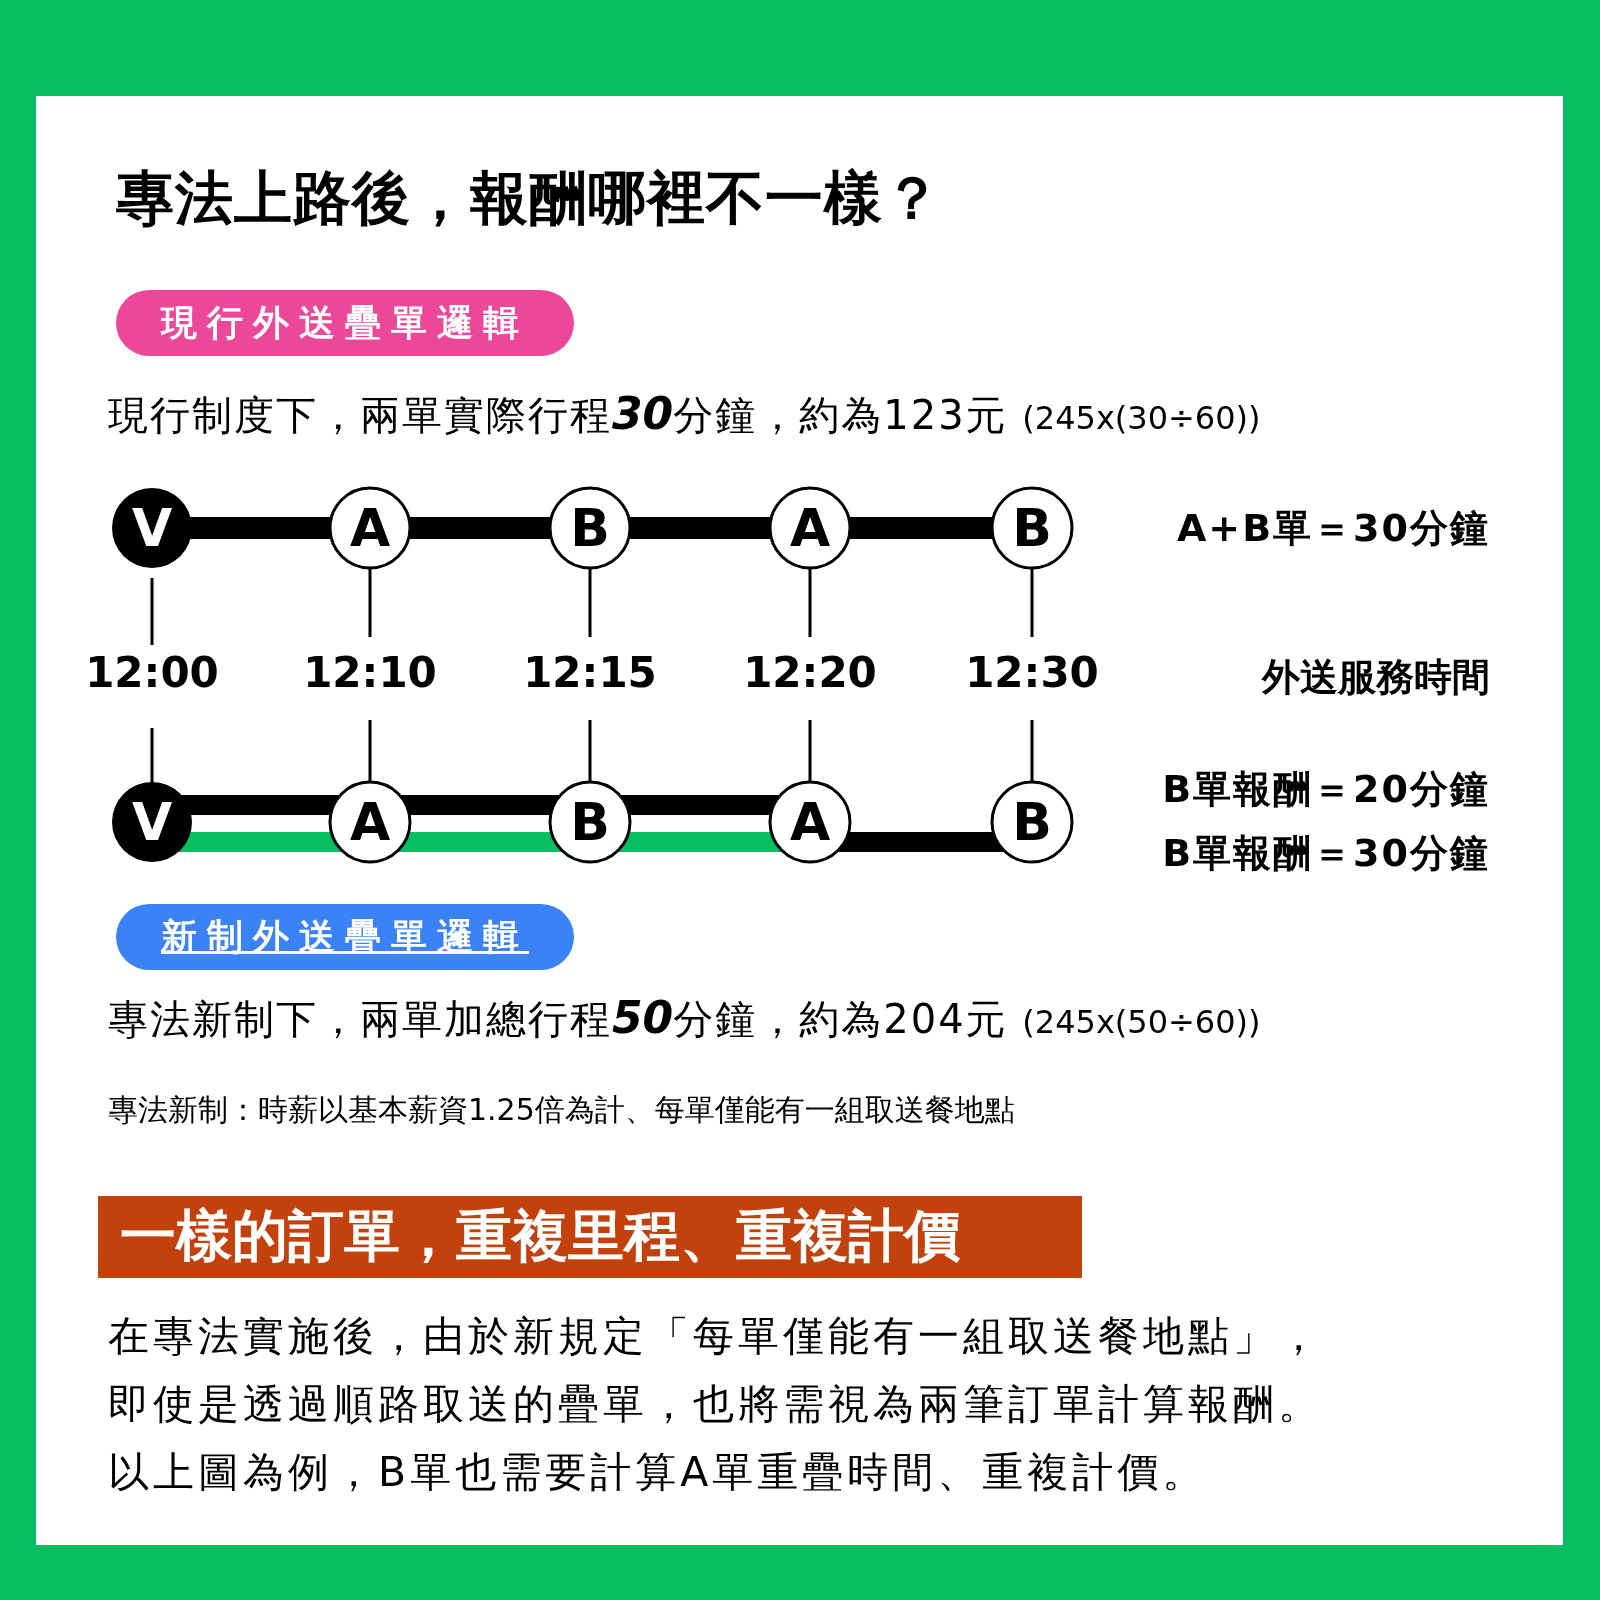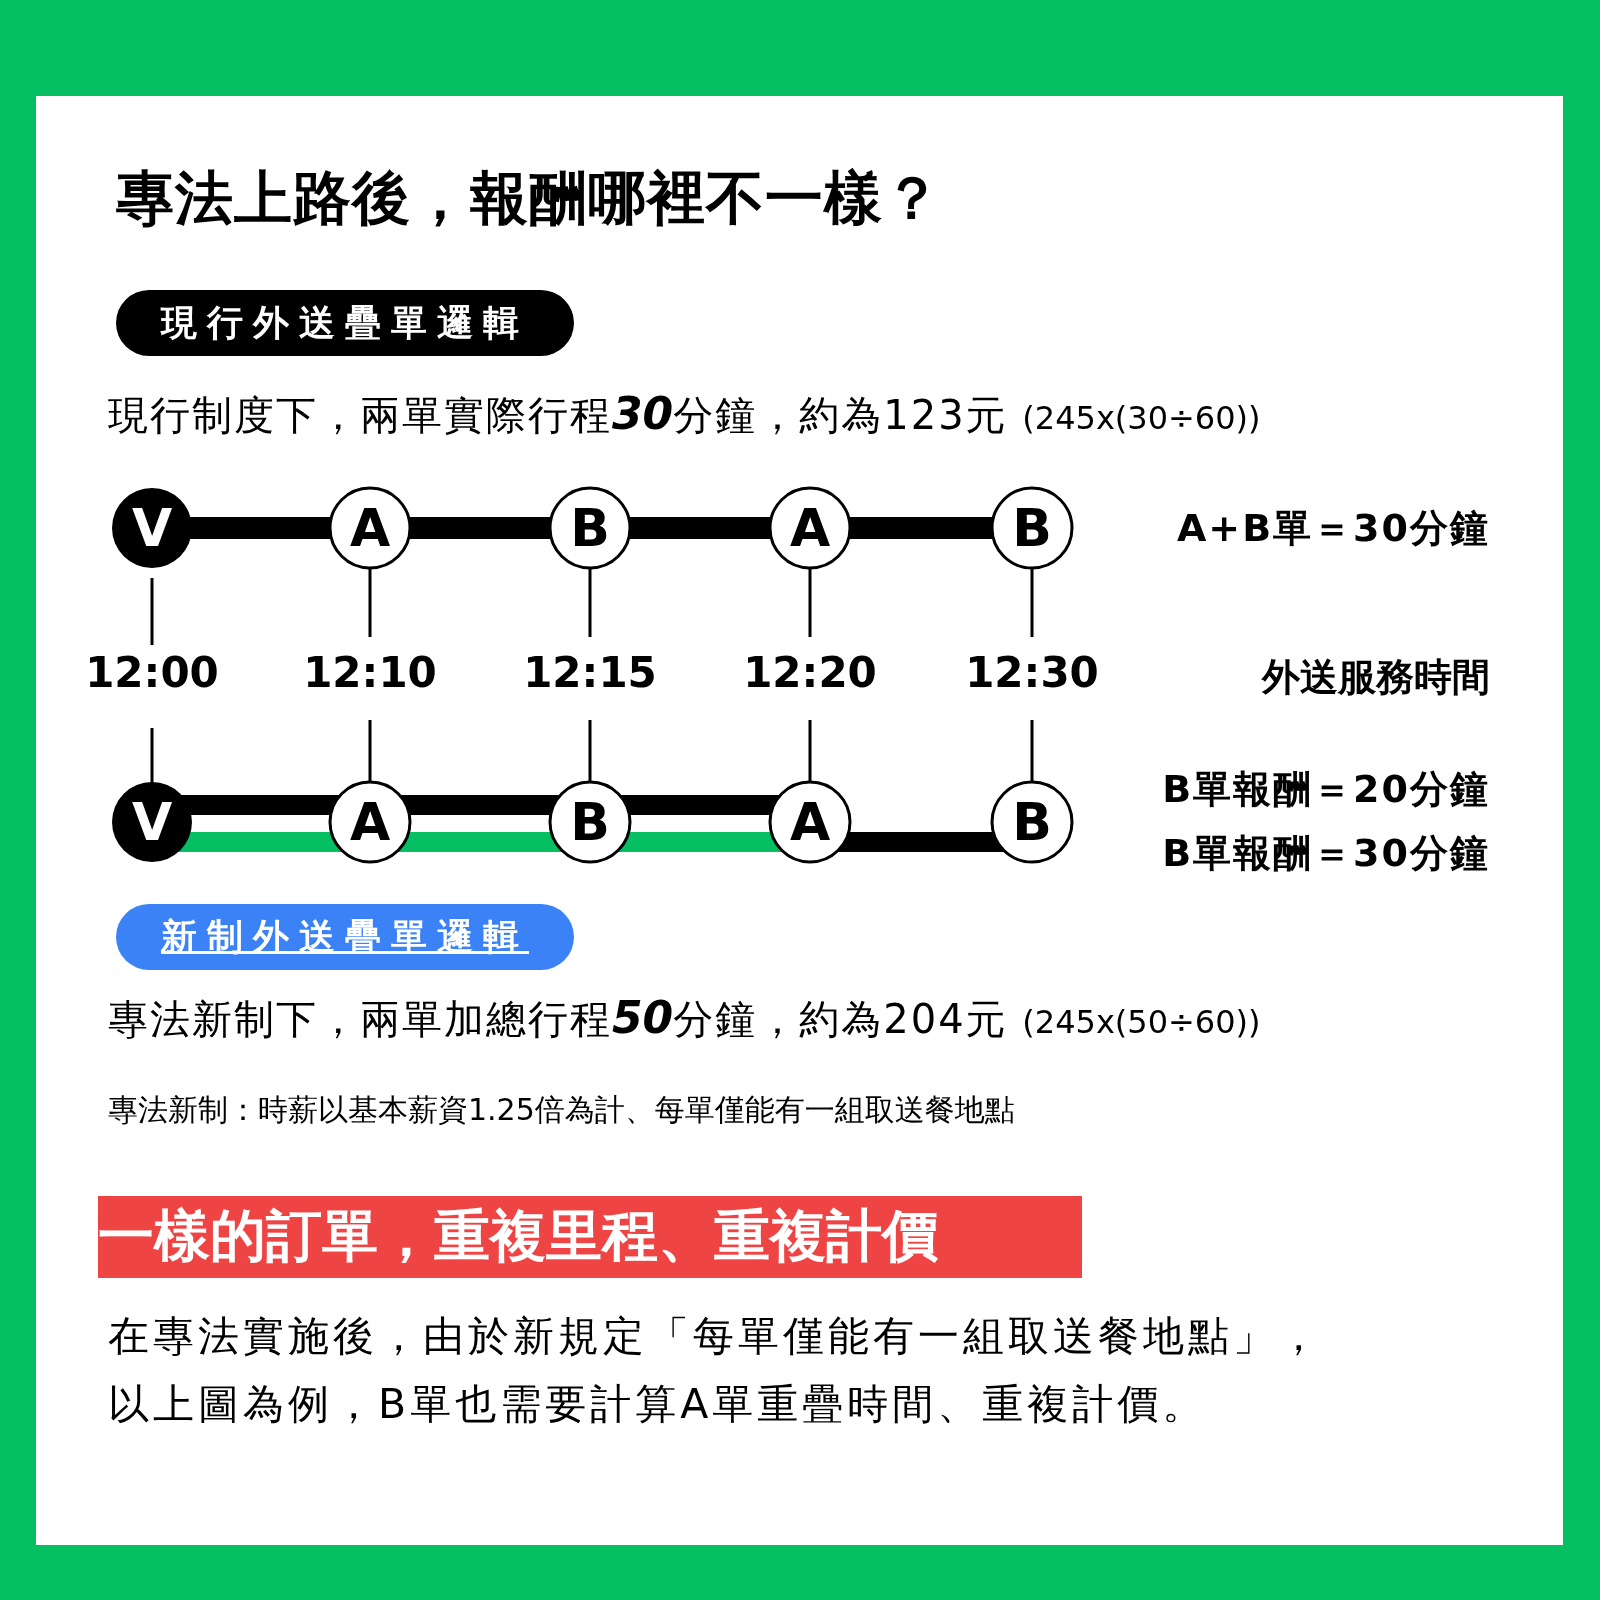--- a/index.html
+++ b/index.html
@@ -3,28 +3,28 @@
 <meta charset="utf-8">
 <style>
   html, body { margin:0; padding:0; }
   body { width:1600px; height:1600px; background:#06BF63; position:relative; overflow:hidden;
          font-family:"DejaVu Sans","Liberation Sans",sans-serif; color:#000; }
   .panel { position:absolute; left:36px; top:96px; width:1527px; height:1449px; background:#fff; }
   .abs { position:absolute; }
   .title { left:116px; top:160px; font-size:58px; font-weight:bold; letter-spacing:1px; white-space:nowrap; }
   .pill { height:66px; border-radius:33px; color:#fff; font-weight:bold; font-size:36px; letter-spacing:10px;
           display:flex; align-items:center; justify-content:center; white-space:nowrap; }
-  .pill-black { left:116px; top:290px; width:458px; background:#000000; }
+  .pill-black { left:116px; top:290px; width:458px; background:#ec4899; }
   .pill-green { left:116px; top:904px; width:458px; background:#3b82f6;text-decoration:underline; }
   .line-text { font-size:40px; white-space:nowrap; letter-spacing:2px; }
   .line-text b { font-size:44px; letter-spacing:0;font-style:italic; }
   .line-text .formula { font-size:32px; letter-spacing:0;text-align:right; }
   .note { left:108px; top:1090px; font-size:30px; white-space:nowrap; }
-  .banner { left:98px; top:1196px; width:984px; height:82px; background:#ef4444; color:#fff;
-            font-size:56px; font-weight:bold; display:flex; align-items:center; box-sizing:border-box; white-space:nowrap; }
+  .banner { left:98px; top:1196px; width:984px; height:82px; background:#c2410c; color:#fff;
+            font-size:56px; font-weight:bold; display:flex; align-items:center; padding-left:22px; box-sizing:border-box; white-space:nowrap; }
   .para { left:108px; top:1302px; font-size:41px; line-height:68px; letter-spacing:4px; white-space:nowrap; }
   .side { right:110px; font-weight:bold; font-size:38px; text-align:right; white-space:nowrap; letter-spacing:2px; }
   .time { font-size:42px; font-weight:bold; width:140px; text-align:center; }
   svg text { font-family:"DejaVu Sans","Liberation Sans",sans-serif; font-weight:bold; }
 </style>
 </head>
 <body>
 
 <div class="panel"></div>
 
@@ -109,14 +109,15 @@
   <span>專法新制下，兩單加總行程</span><b>50</b><span>分鐘，約為204元</span>
   <span class="formula">(245x(50÷60))</span>
 </div>
 
 <div class="abs note">專法新制：時薪以基本薪資1.25倍為計、每單僅能有一組取送餐地點</div>
 
 <div class="abs banner">一樣的訂單，重複里程、重複計價</div>
 
 <div class="abs para">
   <div>在專法實施後，由於新規定「每單僅能有一組取送餐地點」，</div>
+  <div>即使是透過順路取送的疊單，也將需視為兩筆訂單計算報酬。</div>
   <div>以上圖為例，B單也需要計算A單重疊時間、重複計價。</div>
 </div>
 
 </body></html>

